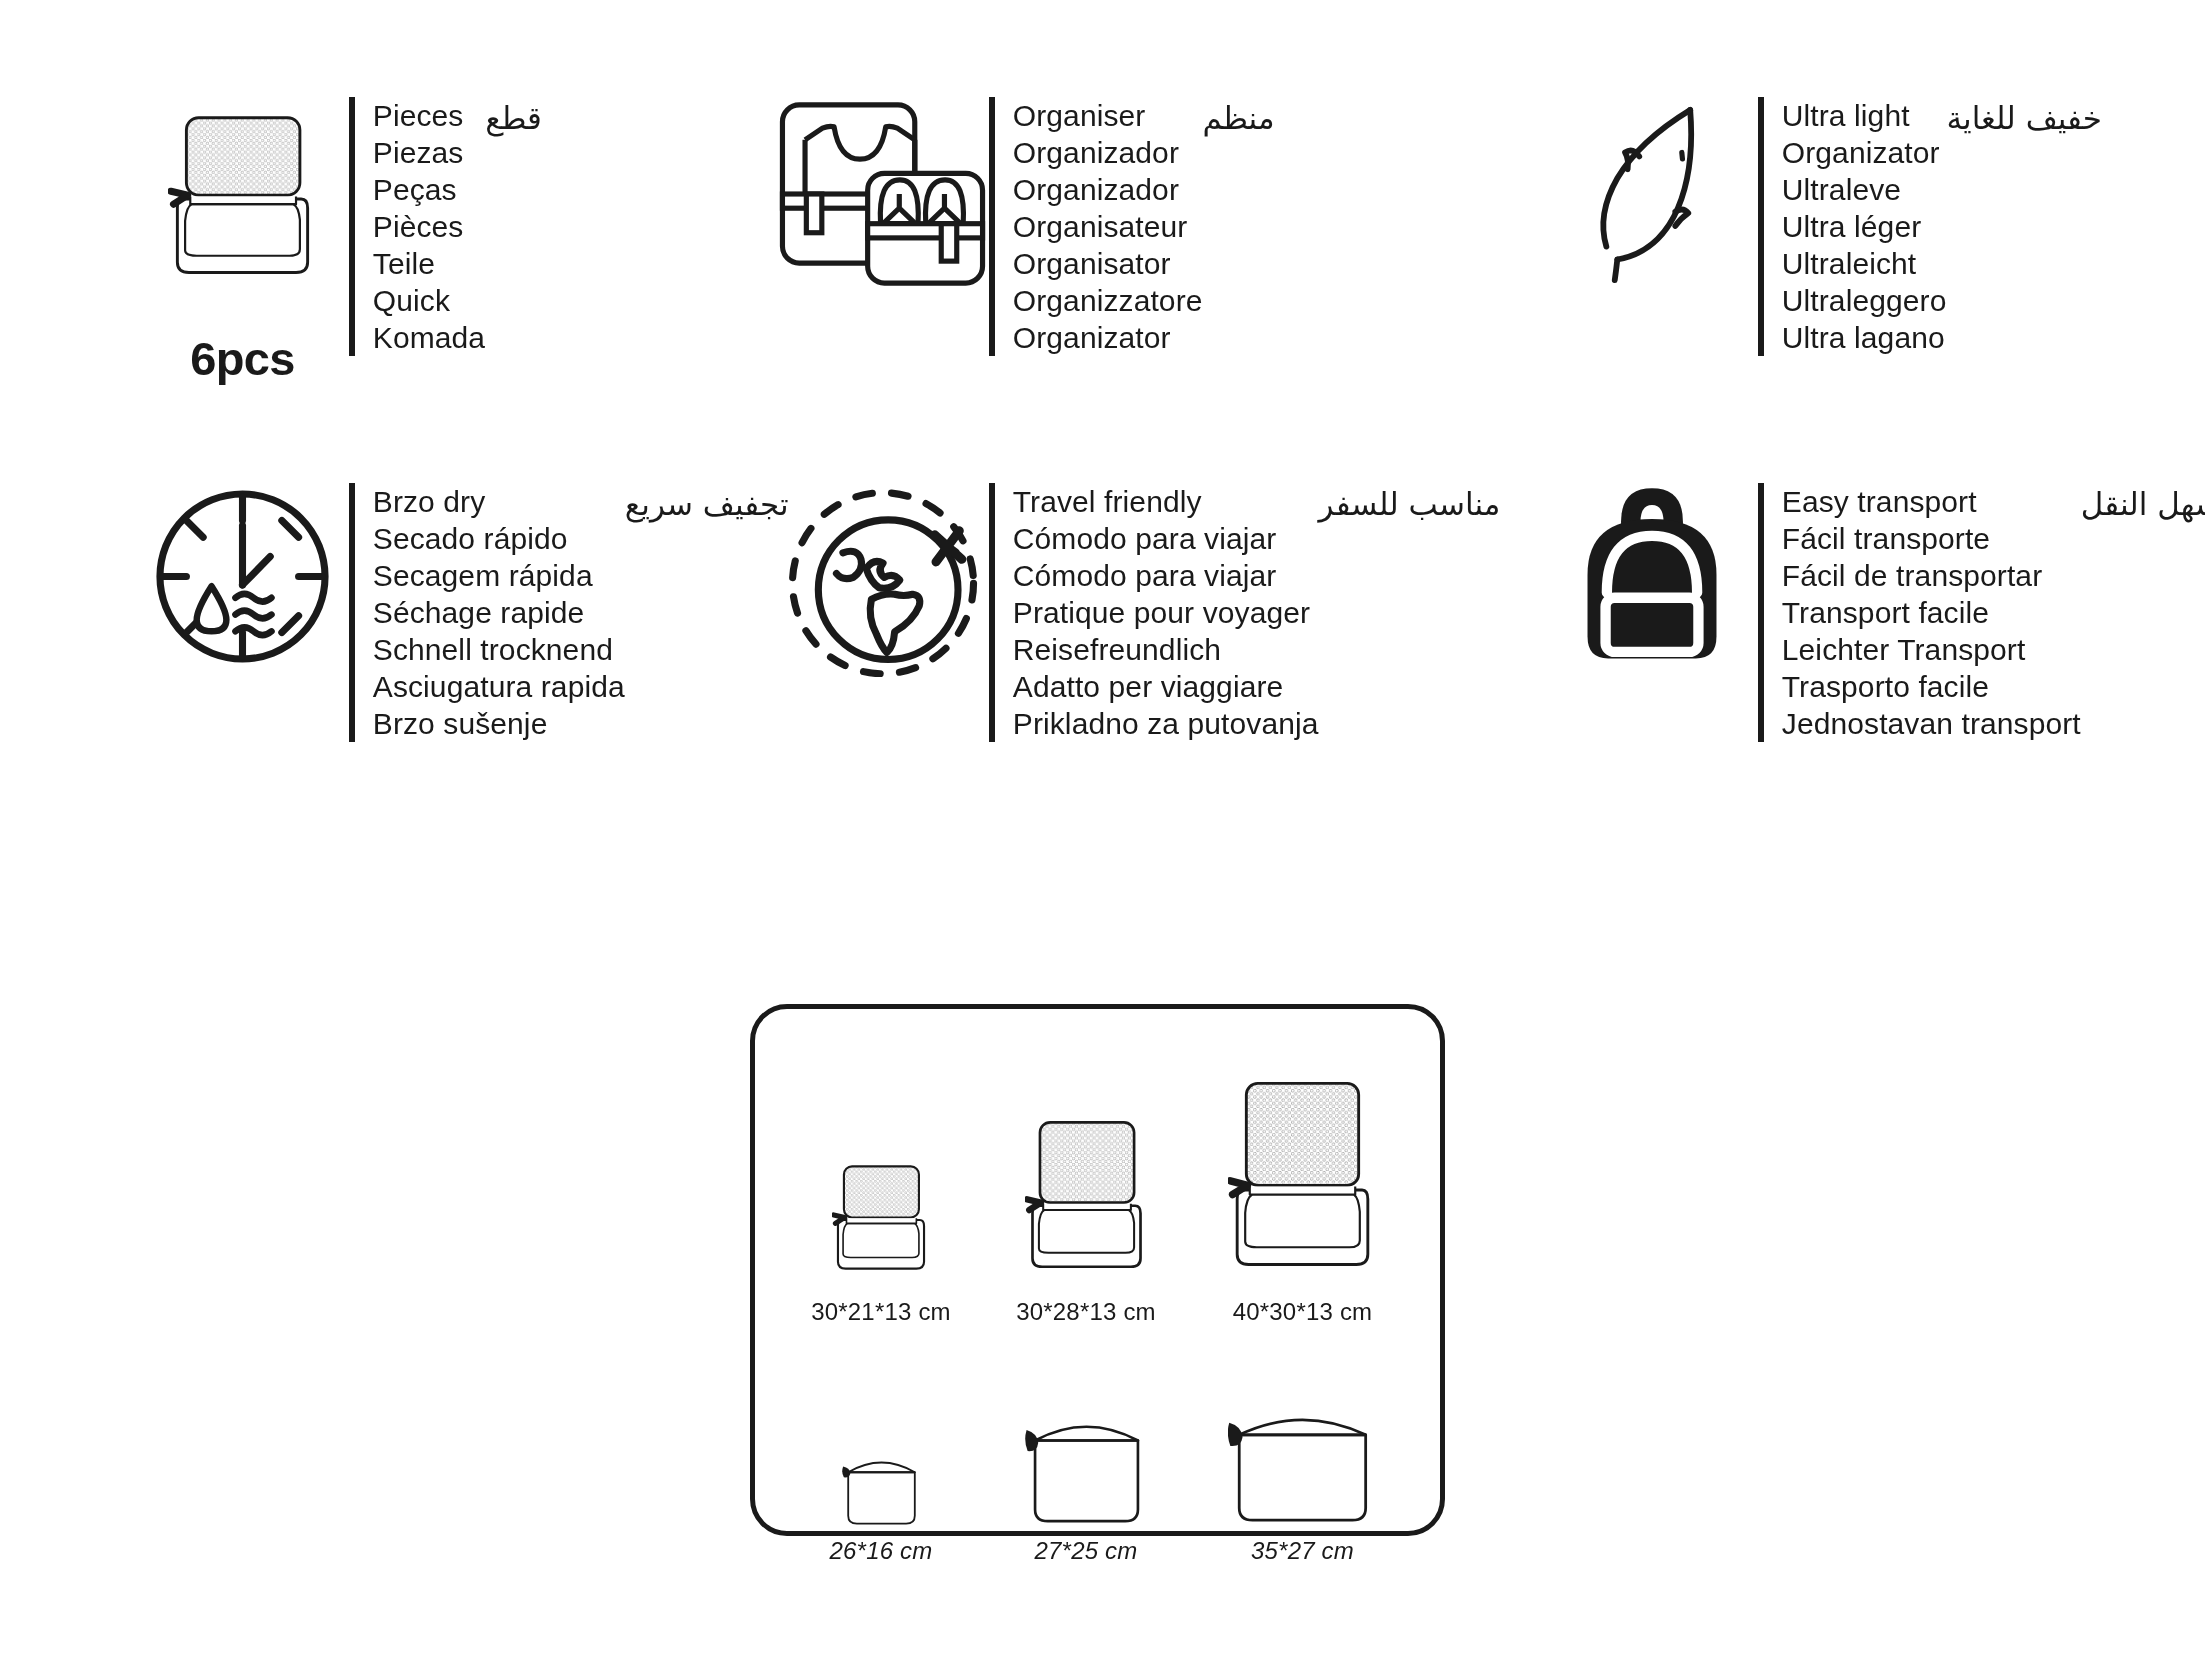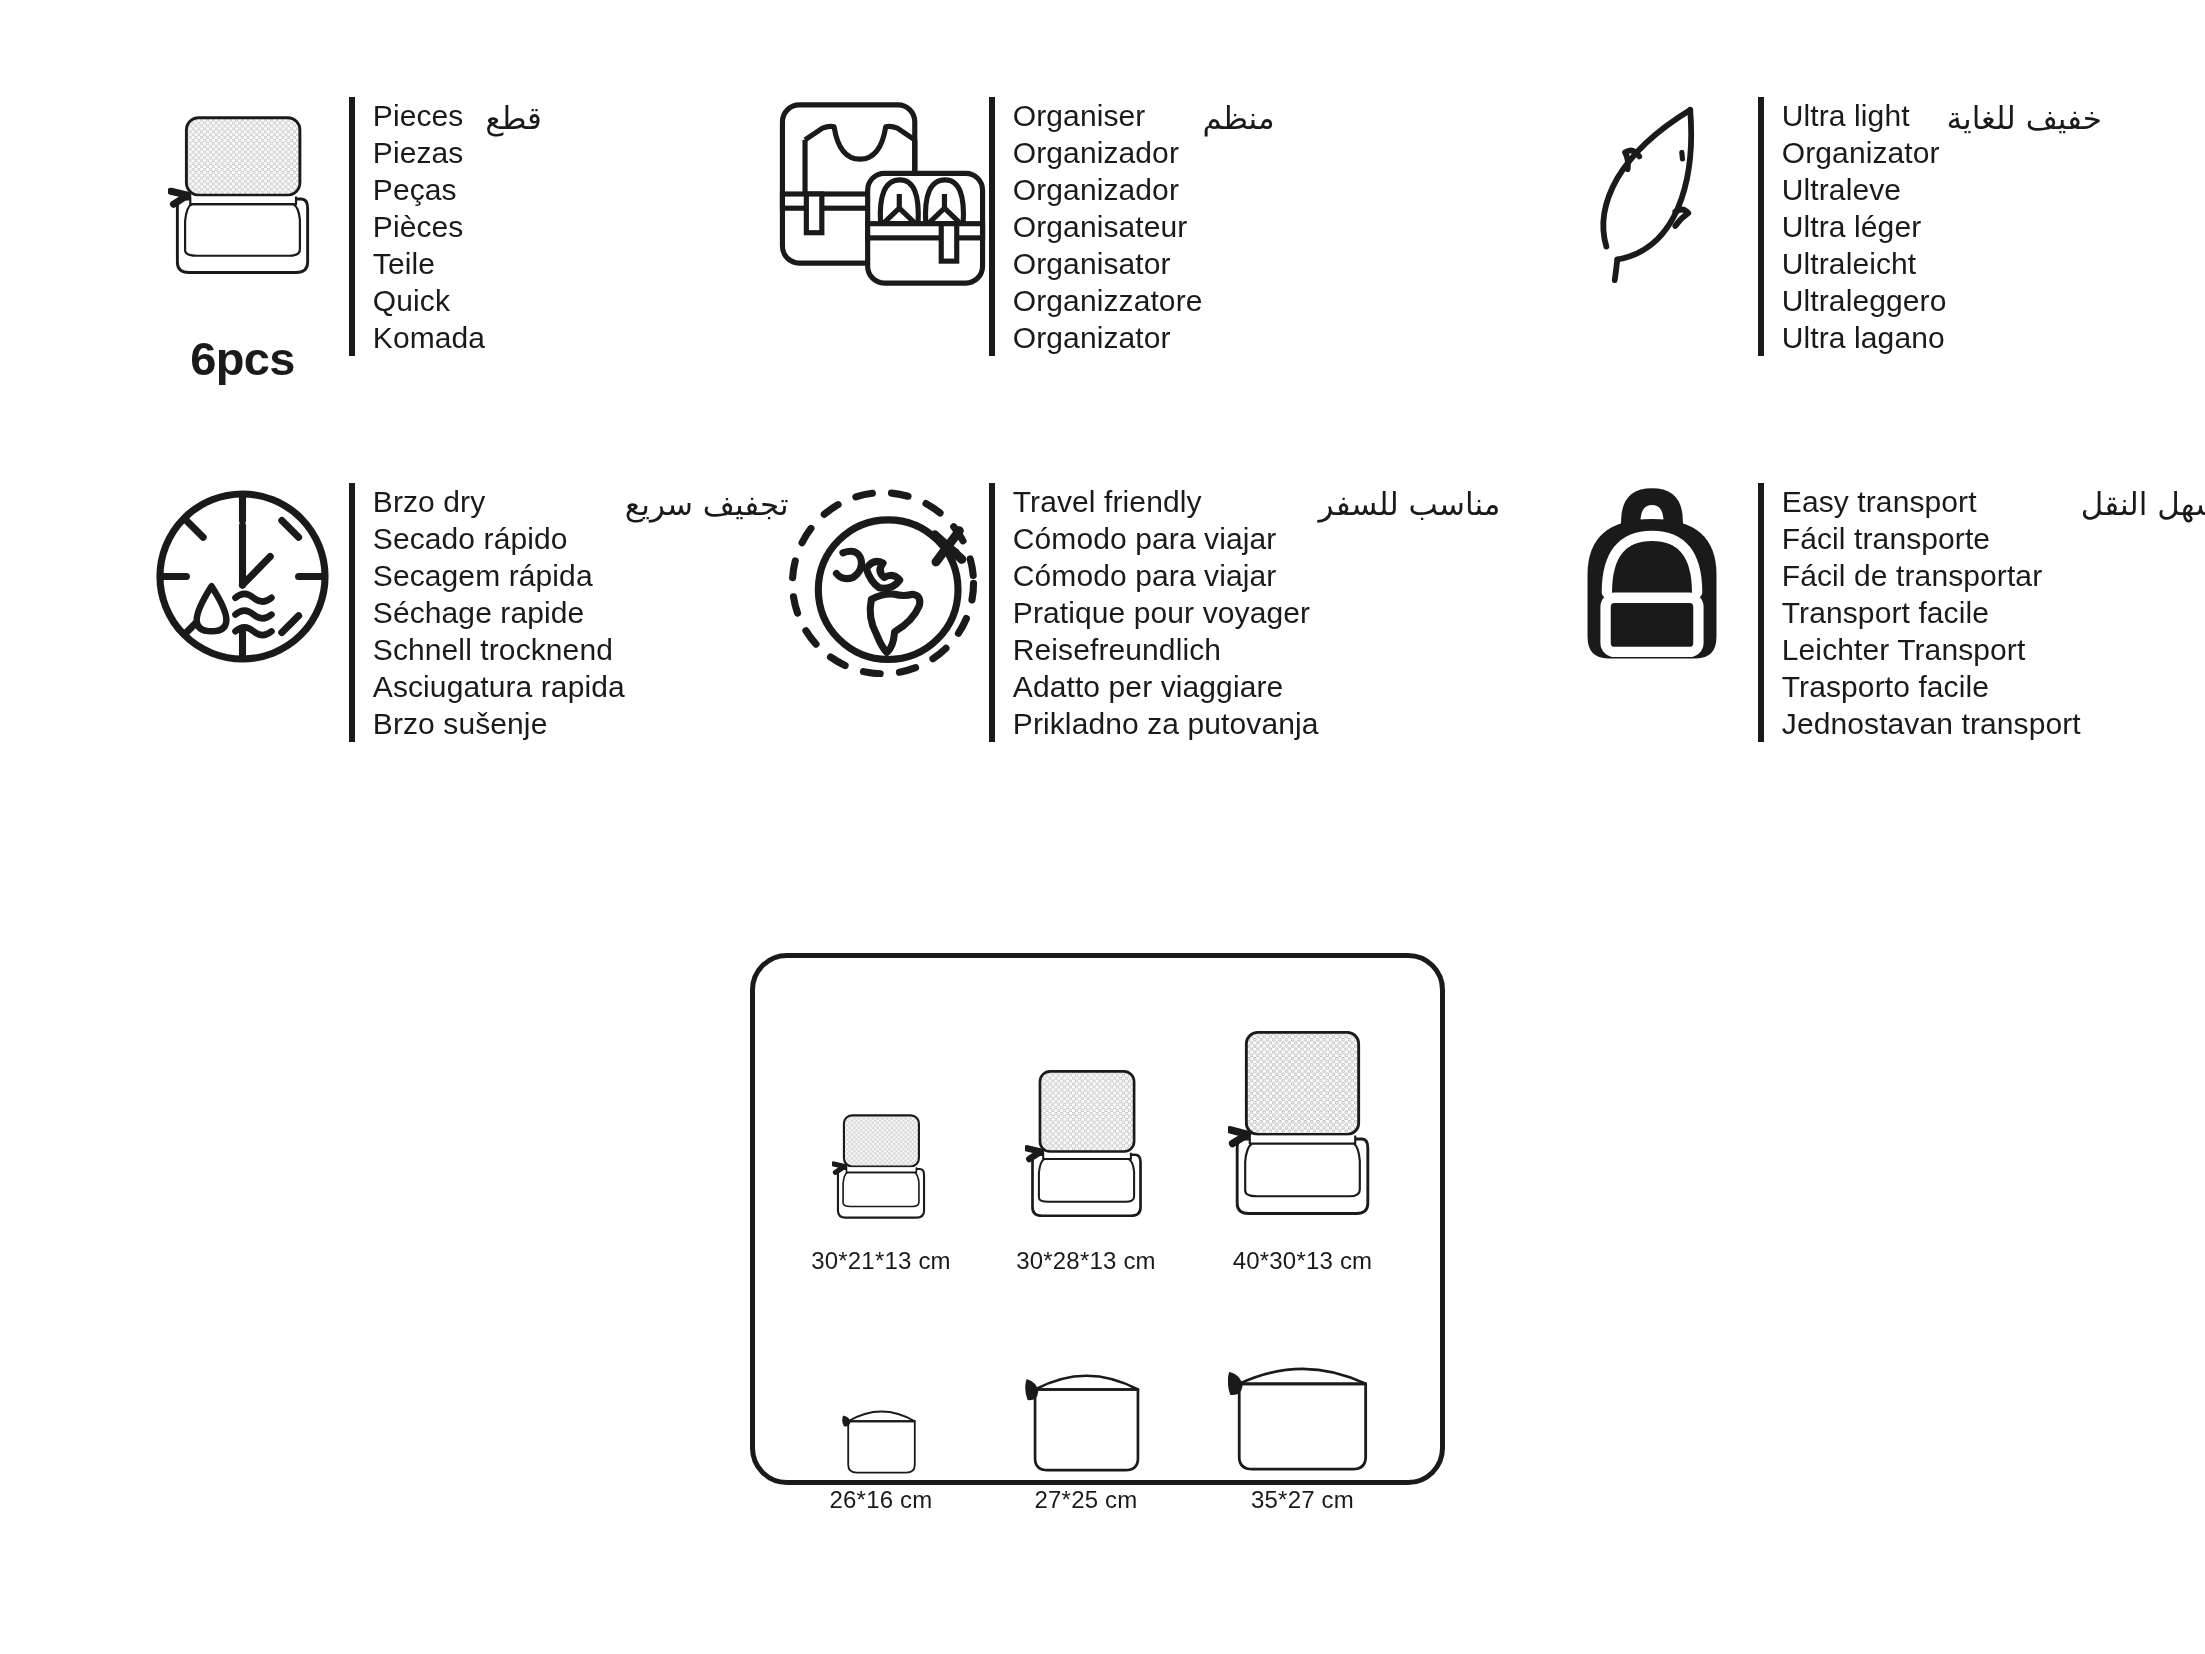--- a/index.html
+++ b/index.html
@@ -50,30 +50,30 @@
     letter-spacing: -0.6px;
     margin-top: 21px;
   }
 
   .icon-col { display: flex; flex-direction: column; align-items: center; justify-content: flex-start; }
 
   
   .sizechart {
     position: absolute;
     left: 750px;
-    top: 953px;
+    top: 1004px;
     width: 695px;
     height: 532px;
     border: 5.2px solid #1a1a1a;
     border-radius: 37px;
     background: #fff;
   }
   .sc-row { display: flex; align-items: flex-end; justify-content: center; }
   .sc-row.r1 { height: 317px; padding-top: 26px; }
-  .sc-row.r2 { height: 239px; }
+  .sc-row.r2 { height: 239px; font-style: italic; }
   .sc-cell { display: flex; flex-direction: column; align-items: center; justify-content: flex-end; }
   .sc-cell .cap {
     font-size: 24px;
     font-weight: 500;
     margin-top: 9px;
     white-space: nowrap;
     letter-spacing: 0.2px;
   }
   .sc-art { display: flex; align-items: flex-end; justify-content: center; }
 </style>

